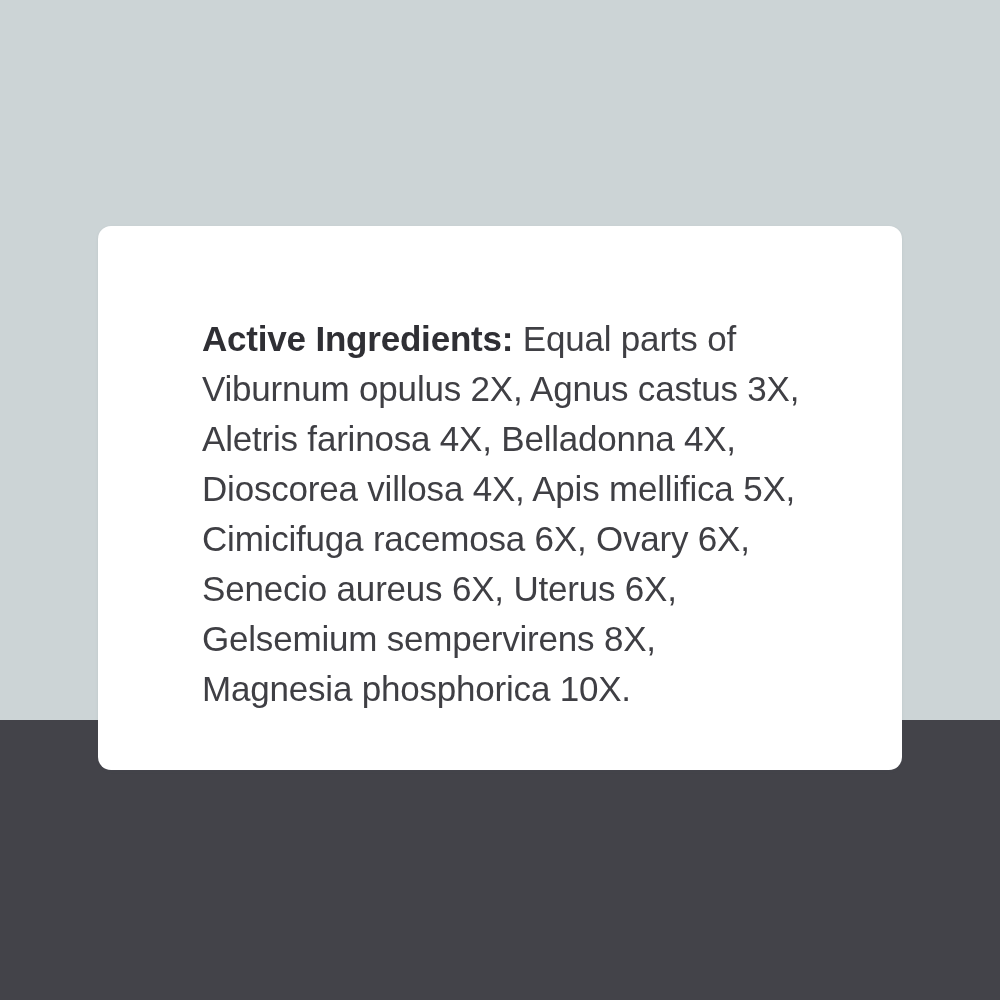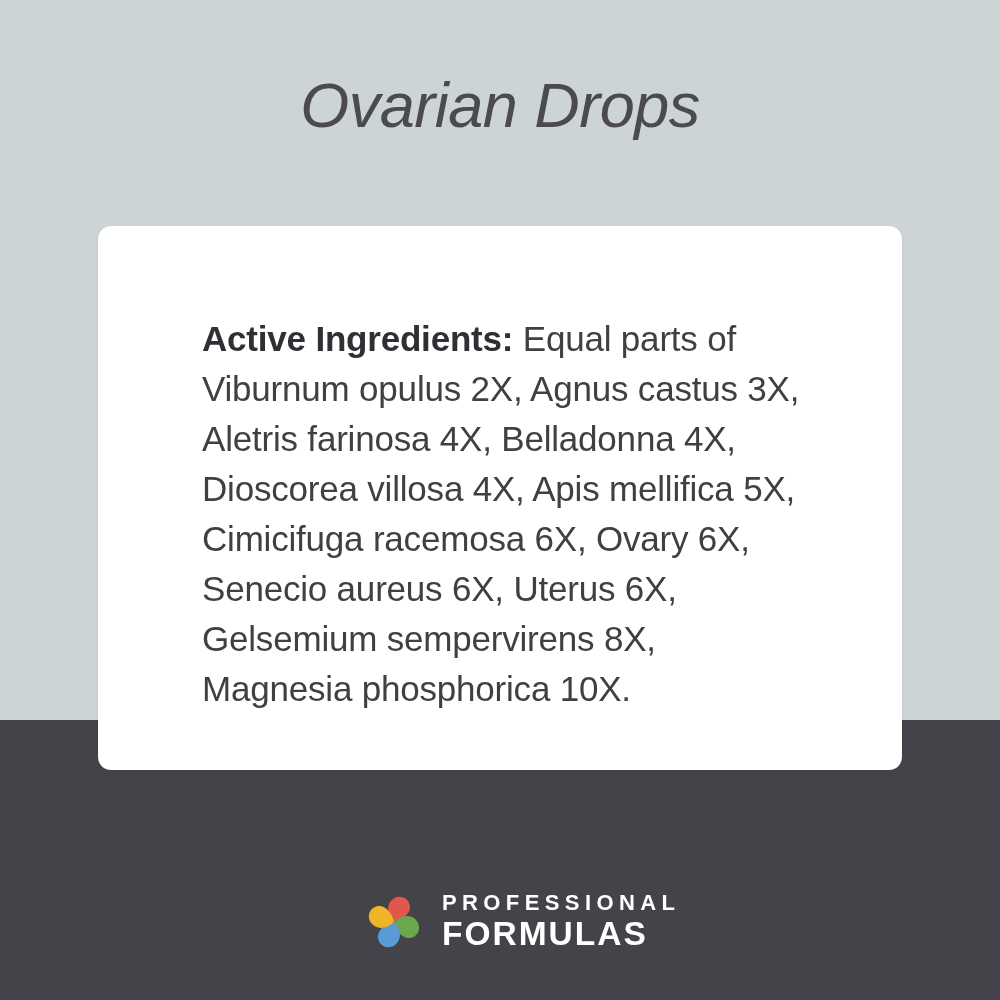--- a/index.html
+++ b/index.html
@@ -151,48 +151,21 @@
   }
 </style>
 </head>
 <body>
 
 <div class="stage">
 
   <div class="top-panel"></div>
   <div class="bottom-band"></div>
 
-  <div class="product-title">Ovarian Drops</div>
 
   <div class="info-card">
     <div class="card-body">
       <p class="ingredients-text"><span class="ingredients-label">Active Ingredients:</span><span> Equal parts of Viburnum opulus 2X, Agnus castus 3X, Aletris farinosa 4X, Belladonna 4X, Dioscorea villosa 4X, Apis mellifica 5X, Cimicifuga racemosa 6X, Ovary 6X, Senecio aureus 6X, Uterus 6X, Gelsemium sempervirens 8X, Magnesia phosphorica 10X.</span></p>
     </div>
   </div>
 
-  <div class="brand-logo">
-    <div class="logo-mark">
-      <svg viewBox="0 0 100 100" xmlns="http://www.w3.org/2000/svg" aria-hidden="true">
-
-        <g transform="translate(50 50) rotate(0)">
-          <path d="M0,0 C -16,-10 -19,-26 -10,-36 C -2,-45 12,-44 18,-33 C 24,-22 14,-6 0,0 Z" fill="#e2574c" transform="rotate(14)"></path>
-        </g>
-
-        <g transform="translate(50 50) rotate(90)">
-          <path d="M0,0 C -16,-10 -19,-26 -10,-36 C -2,-45 12,-44 18,-33 C 24,-22 14,-6 0,0 Z" fill="#6aa84f" transform="rotate(14)"></path>
-        </g>
-
-        <g transform="translate(50 50) rotate(180)">
-          <path d="M0,0 C -16,-10 -19,-26 -10,-36 C -2,-45 12,-44 18,-33 C 24,-22 14,-6 0,0 Z" fill="#5b9bd5" transform="rotate(14)"></path>
-        </g>
-
-        <g transform="translate(50 50) rotate(270)">
-          <path d="M0,0 C -16,-10 -19,-26 -10,-36 C -2,-45 12,-44 18,-33 C 24,-22 14,-6 0,0 Z" fill="#f0b429" transform="rotate(14)"></path>
-        </g>
-      </svg>
-    </div>
-    <div class="logo-wordmark">
-      <div class="wordmark-top">PROFESSIONAL</div>
-      <div class="wordmark-bottom">FORMULAS</div>
-    </div>
-  </div>
 
 </div>
 
 </body></html>

